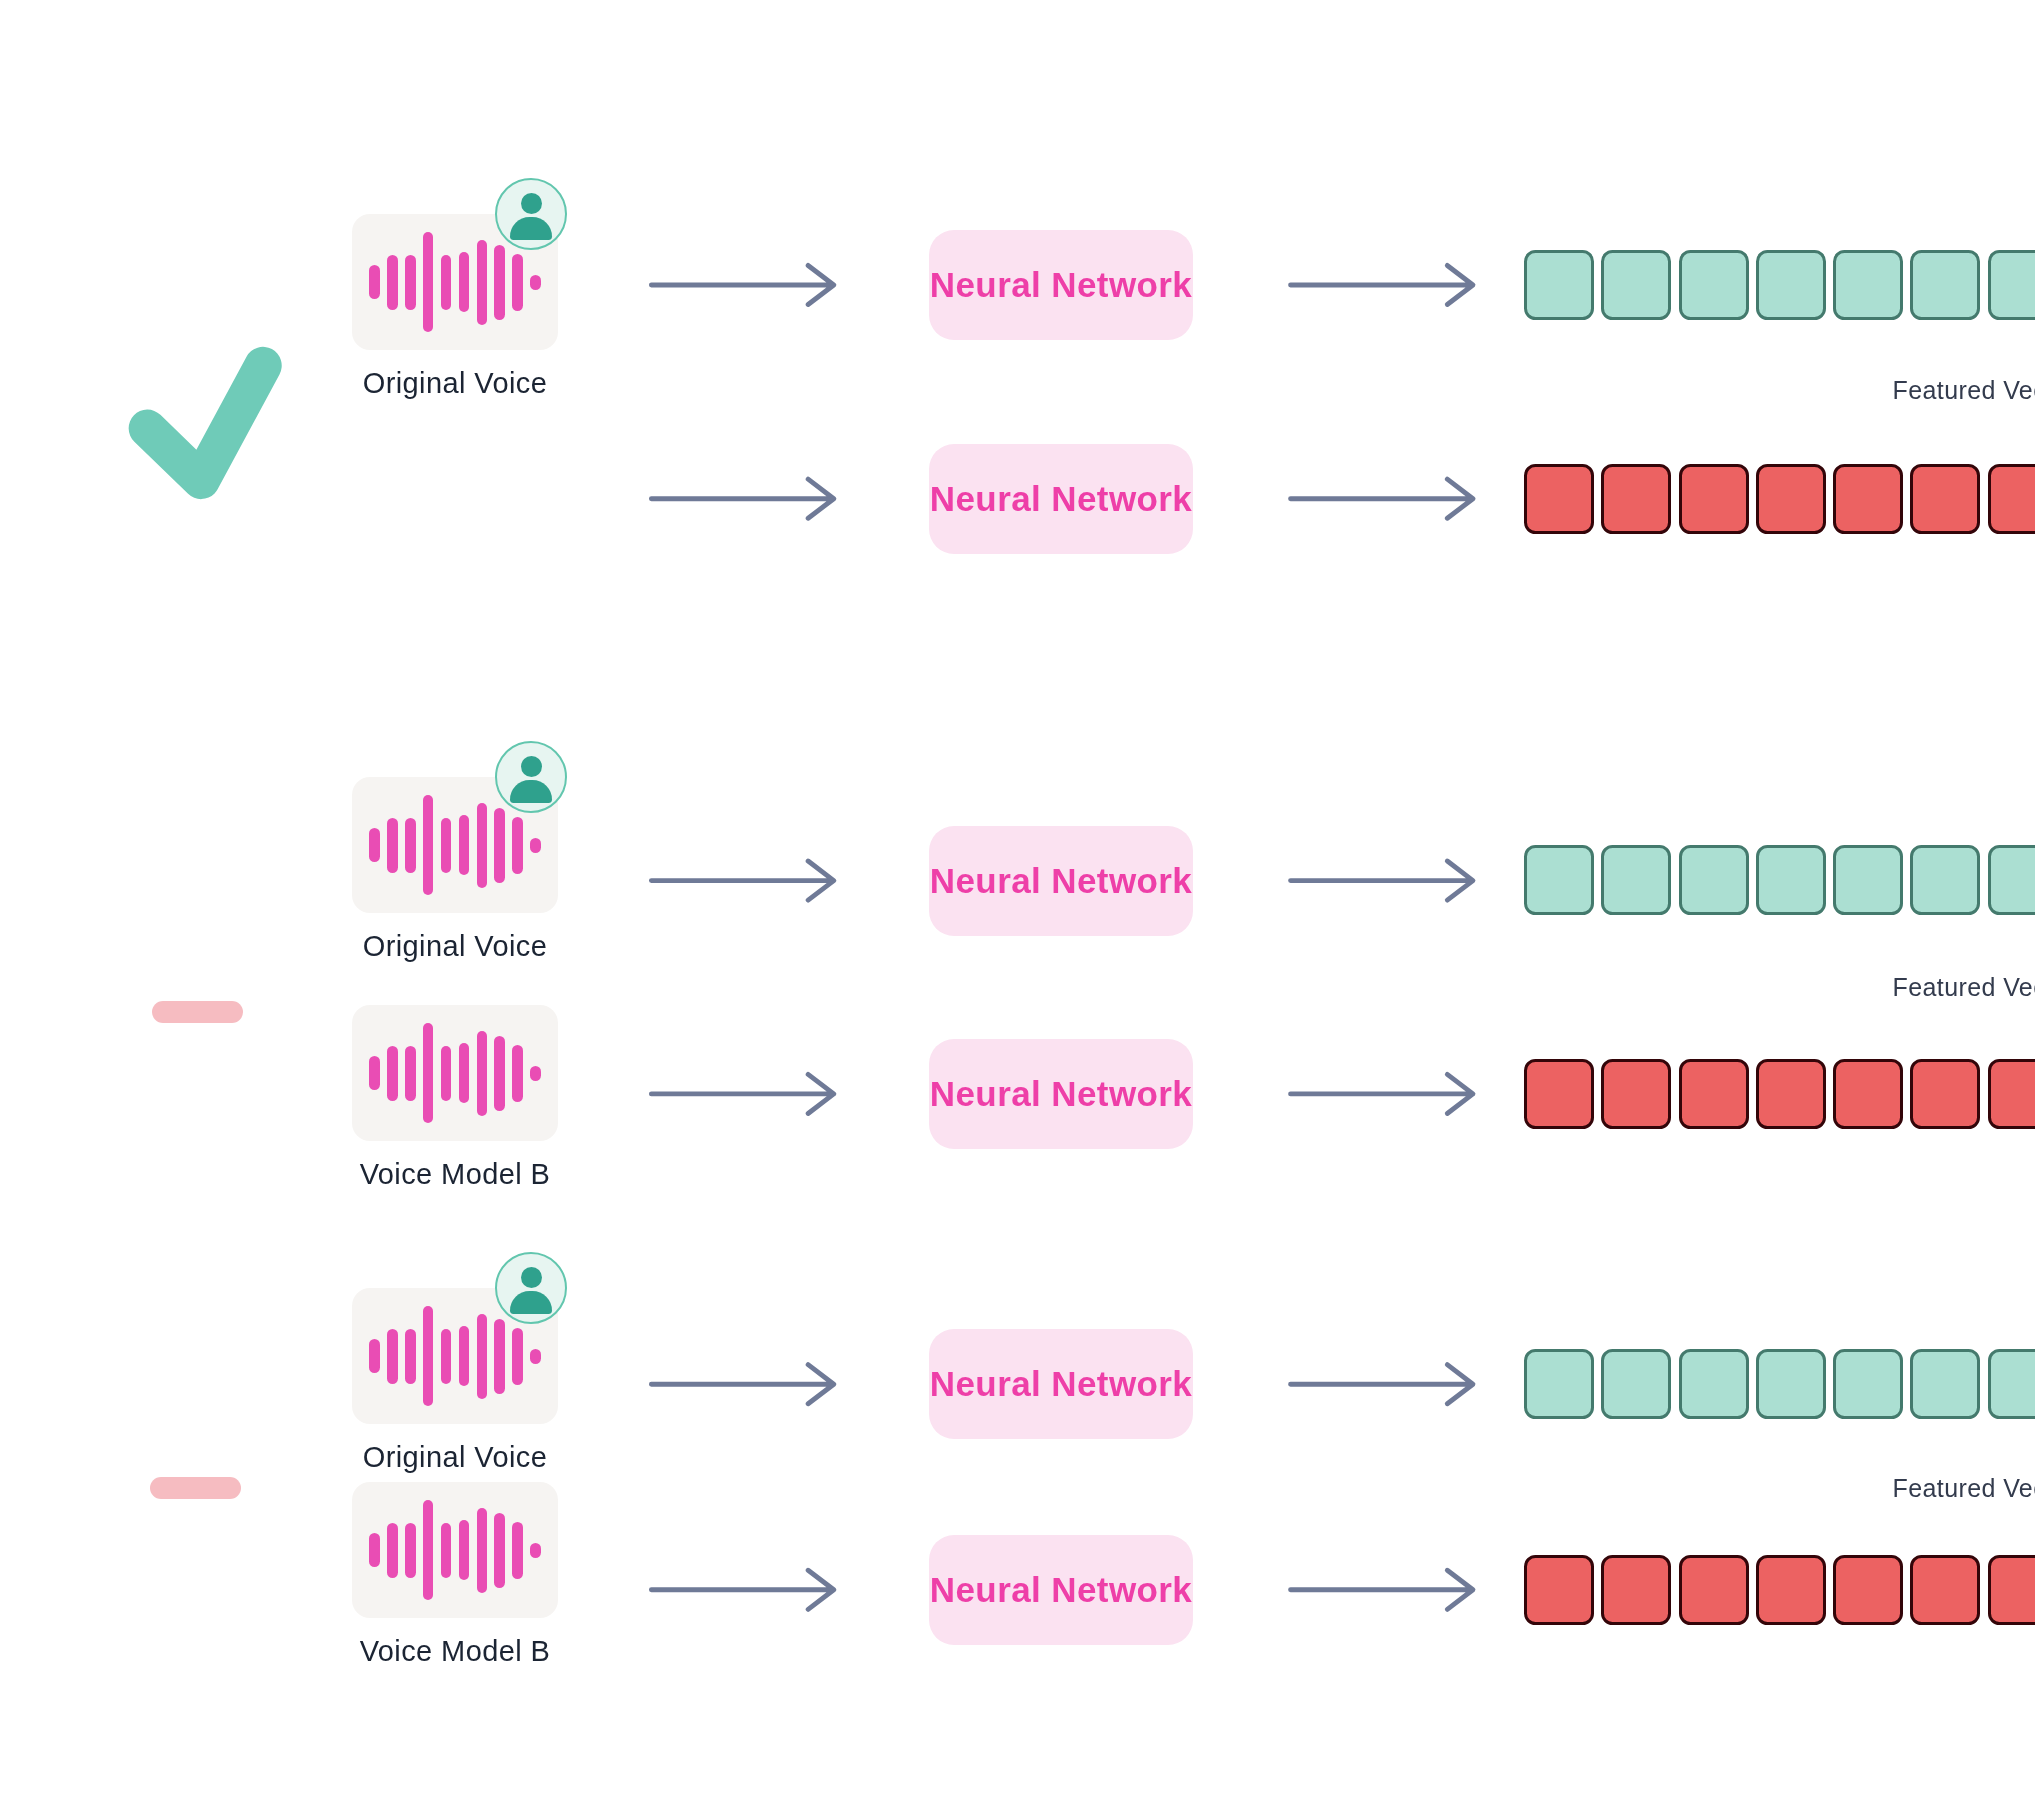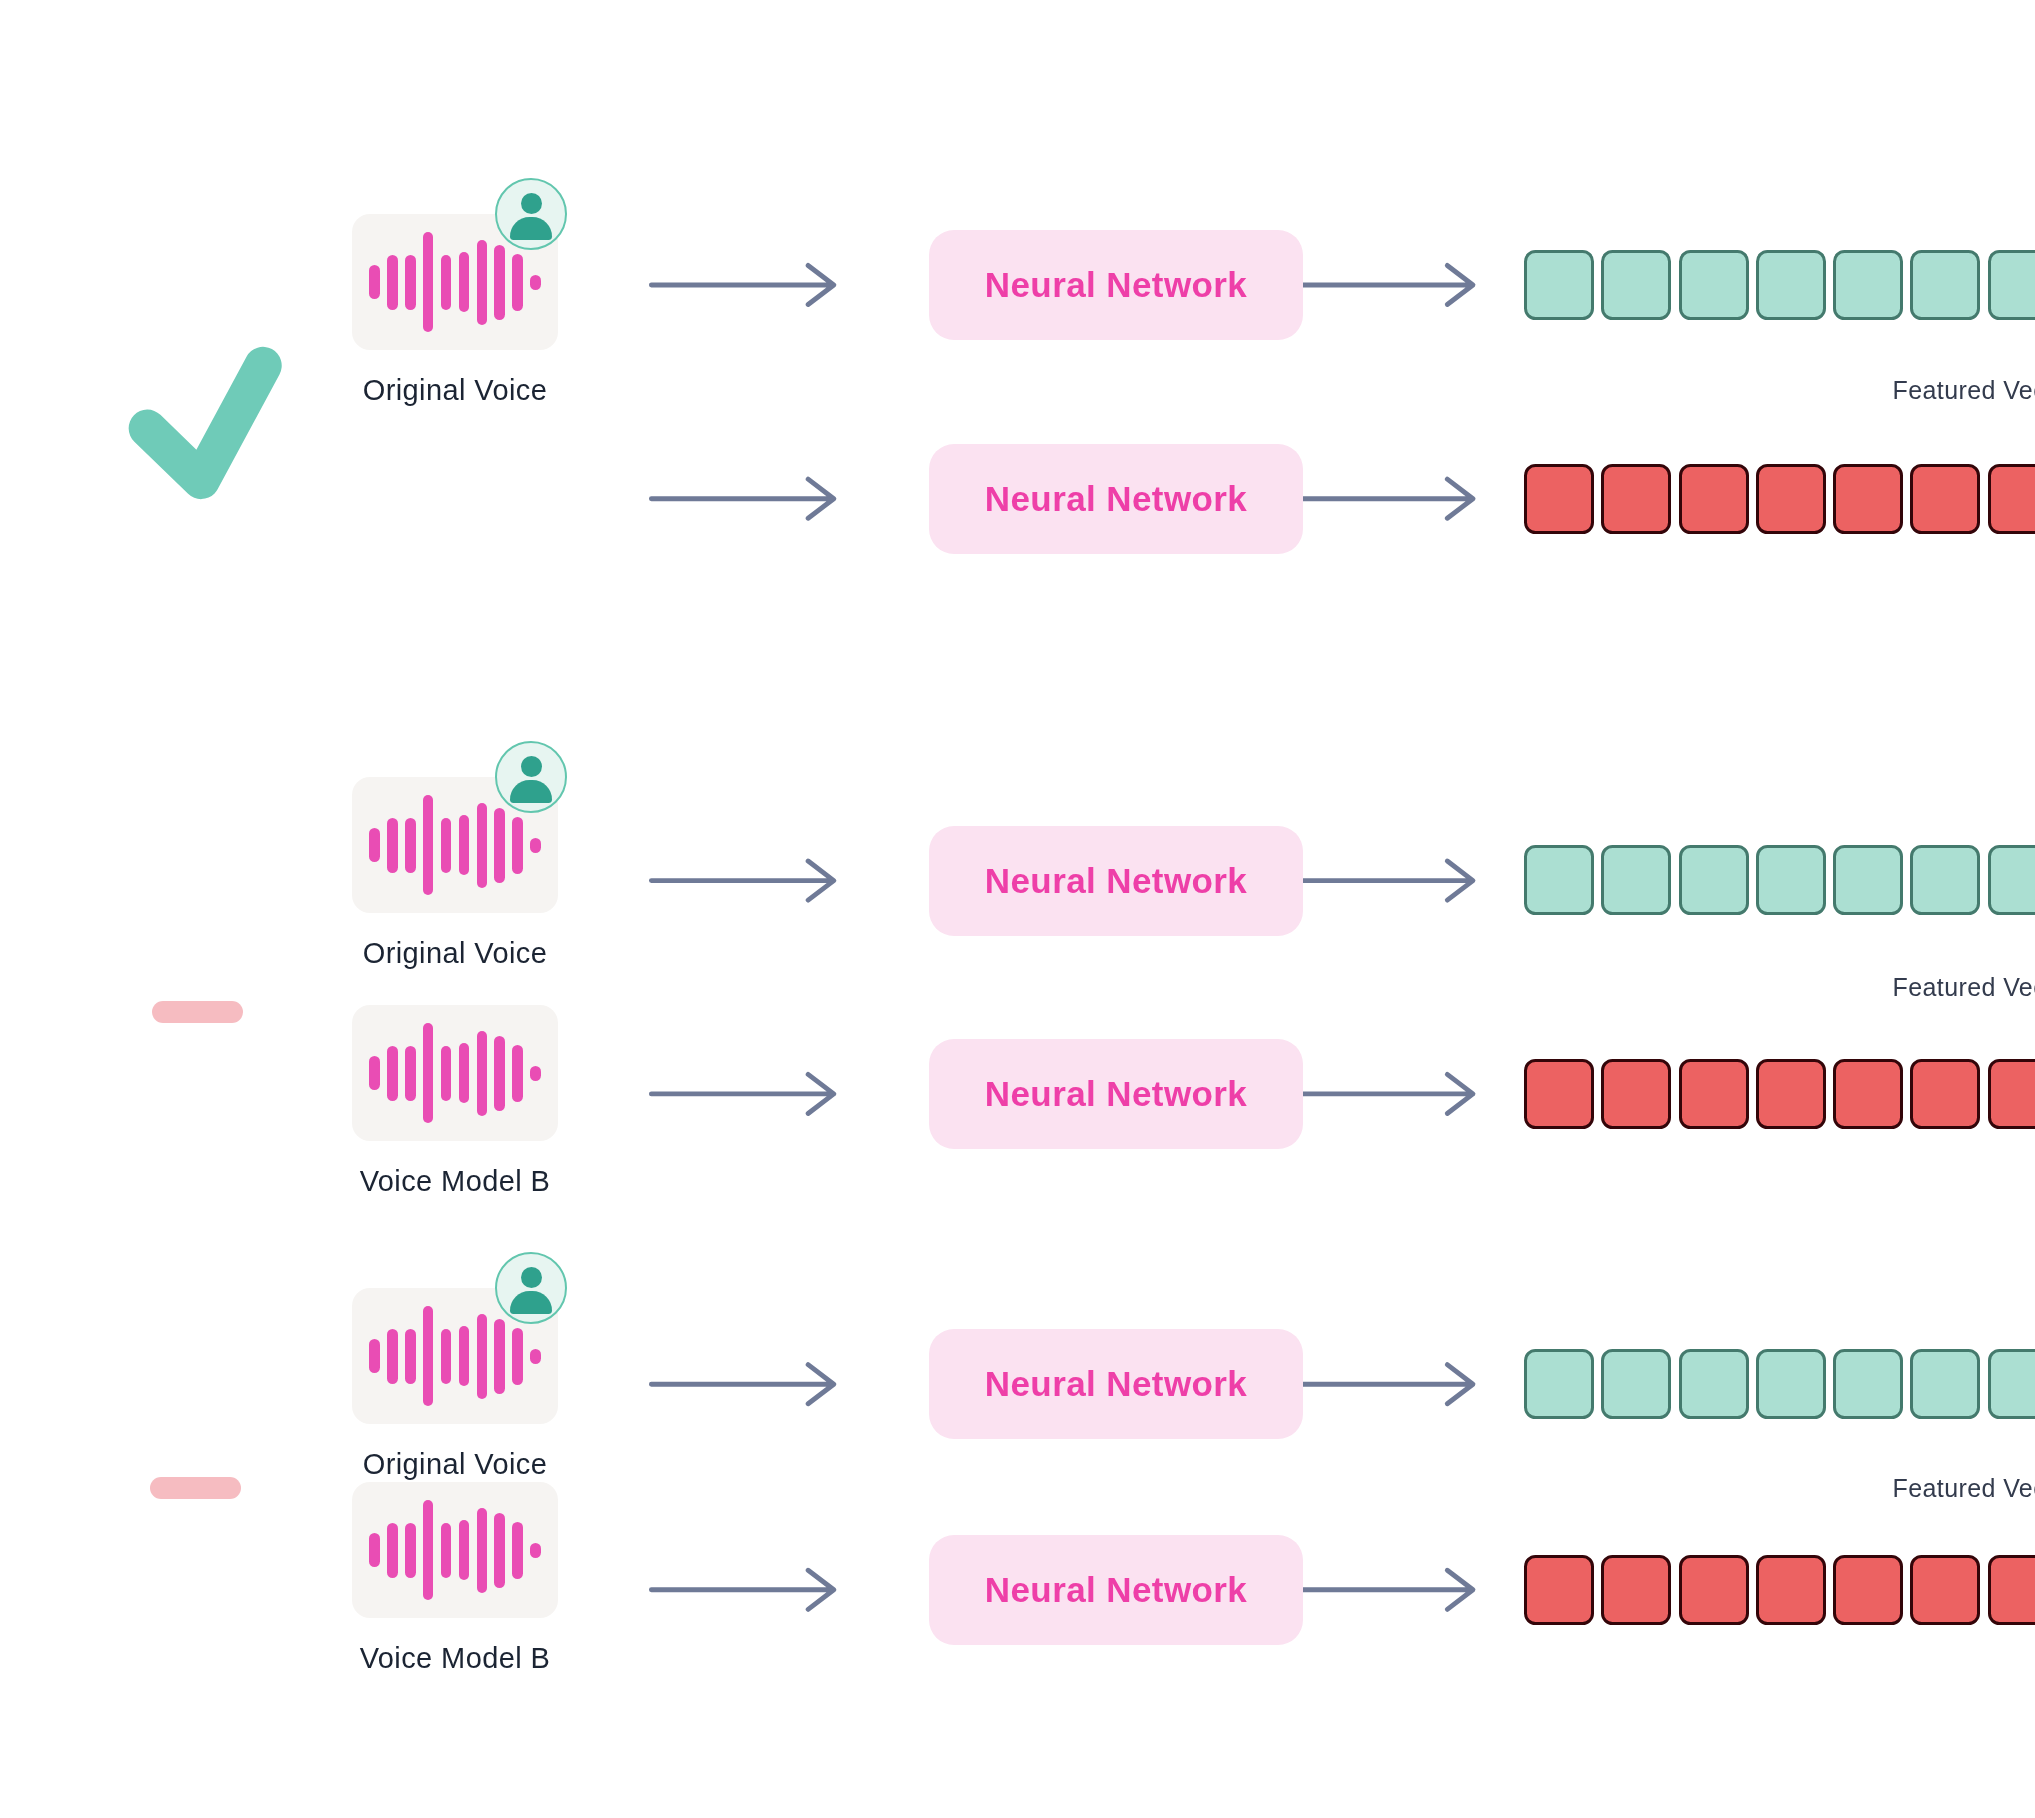--- a/index.html
+++ b/index.html
@@ -12,33 +12,33 @@
 
   
   .voice-block { position: absolute; left: 352px; width: 206px; }
   .wave-icon {
     position: relative; width: 206px; height: 136px; background: #f6f4f2;
     border-radius: 18px; display: flex; align-items: center; justify-content: center;
   }
   .bars { display: flex; align-items: center; gap: 7.3px; }
   .bar { width: 10.6px; border-radius: 5.7px; background: #e94db4; }
   .voice-label {
-    margin-top: 26px; text-align: center; font-size: 29px; line-height: 29px;
+    margin-top: 19px; text-align: center; font-size: 29px; line-height: 29px;
     color: #1b2433; letter-spacing: 0.4px;
   }
   .badge {
     position: absolute; left: 143px; top: -36px; width: 68px; height: 68px;
     border-radius: 50%; background: #e7f5f1; border: 2.8px solid #62c6ae; box-sizing: content-box;
   }
   .p-head { width: 21px; height: 21px; border-radius: 50%; background: #2fa18d; margin: 13px auto 3.3px auto; }
   .p-body { width: 42px; height: 23px; border-radius: 23px 23px 4.1px 4.1px; background: #2fa18d; margin: 0 auto; }
 
   
   .nn-box {
-    position: absolute; left: 929px; width: 374px; height: 110px; background: #fbe2f1;
+    position: absolute; left: 929px; width: 264px; height: 110px; background: #fbe2f1;
     border-radius: 25px; display: flex; align-items: center; justify-content: center;
     font-size: 35px; font-weight: 700; color: #ee3fa8; letter-spacing: 0.4px;
   }
   .nn-1a { top: 230px; }  .nn-1b { top: 444px; }
   .nn-2a { top: 826px; } .nn-2b { top: 1039px; }
   .nn-3a { top: 1329px; } .nn-3b { top: 1535px; }
 
   
   .vec { position: absolute; left: 1524px; display: flex; gap: 7.3px; }
   .cell { width: 70px; height: 70px; border-radius: 11.4px; box-sizing: border-box; }

